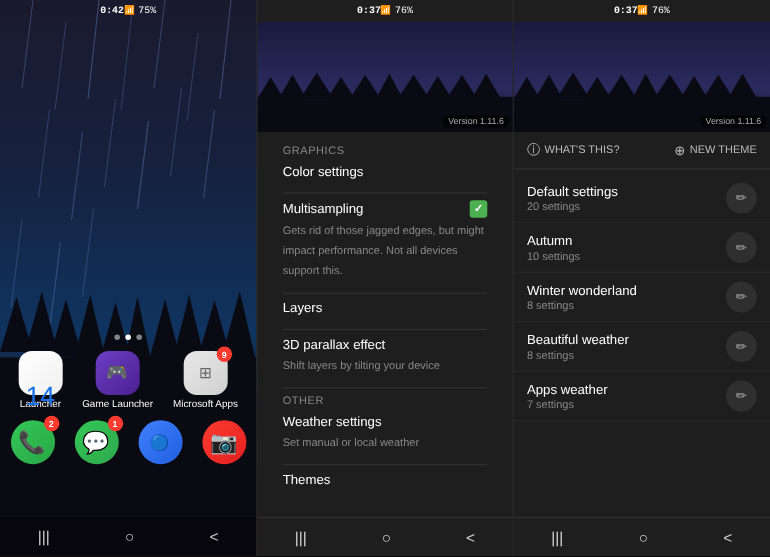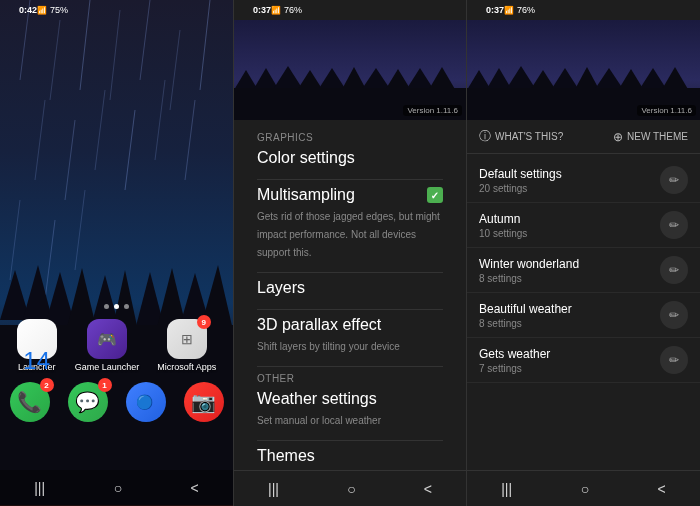--- a/index.html
+++ b/index.html
@@ -19,25 +19,26 @@
       height: 506px;
       position: relative;
       background: linear-gradient(180deg, #1a1a2e 0%, #16213e 30%, #0f3460 60%, #1a0a0a 80%, #2d1515 100%);
       overflow: hidden;
       display: flex;
       flex-direction: column;
     }
 
     .status-bar {
       display: flex;
-      justify-content: flex-start;
+      justify-content: center;
       align-items: center;
       padding: 4px 19px;
       height: 20px;
       z-index: 10;
+      font-family: Liberation Mono, monospace;
     }
     .status-bar-left {
       font-size: 9px;
       color: #fff;
       font-weight: 600;
     }
     .status-bar-right {
       display: flex;
       align-items: center;
       gap: 3px;
@@ -218,21 +219,21 @@
     .settings-item {
       margin-bottom: 12px;
     }
     .settings-item-header {
       display: flex;
       justify-content: space-between;
       align-items: center;
       margin-bottom: 2px;
     }
     .settings-item-title {
-      font-size: 16px;
+      font-size: 12px;
       color: #fff;
       font-weight: 500;
     }
     .settings-item-desc {
       font-size: 10px;
       color: #888;
       line-height: 1.3;
     }
 
     .checkbox {
@@ -628,21 +629,21 @@
     <div class="theme-item">
       <div class="theme-info">
         <div class="theme-name">Beautiful weather</div>
         <div class="theme-count">8 settings</div>
       </div>
       <div class="theme-edit-btn">✏</div>
     </div>
 
     <div class="theme-item">
       <div class="theme-info">
-        <div class="theme-name">Gets weather</div>
+        <div class="theme-name">Apps weather</div>
         <div class="theme-count">7 settings</div>
       </div>
       <div class="theme-edit-btn">✏</div>
     </div>
   </div>
 
   <div class="panel3-nav">
     <span class="nav-btn">|||</span>
     <span class="nav-btn">○</span>
     <span class="nav-btn">&lt;</span>

